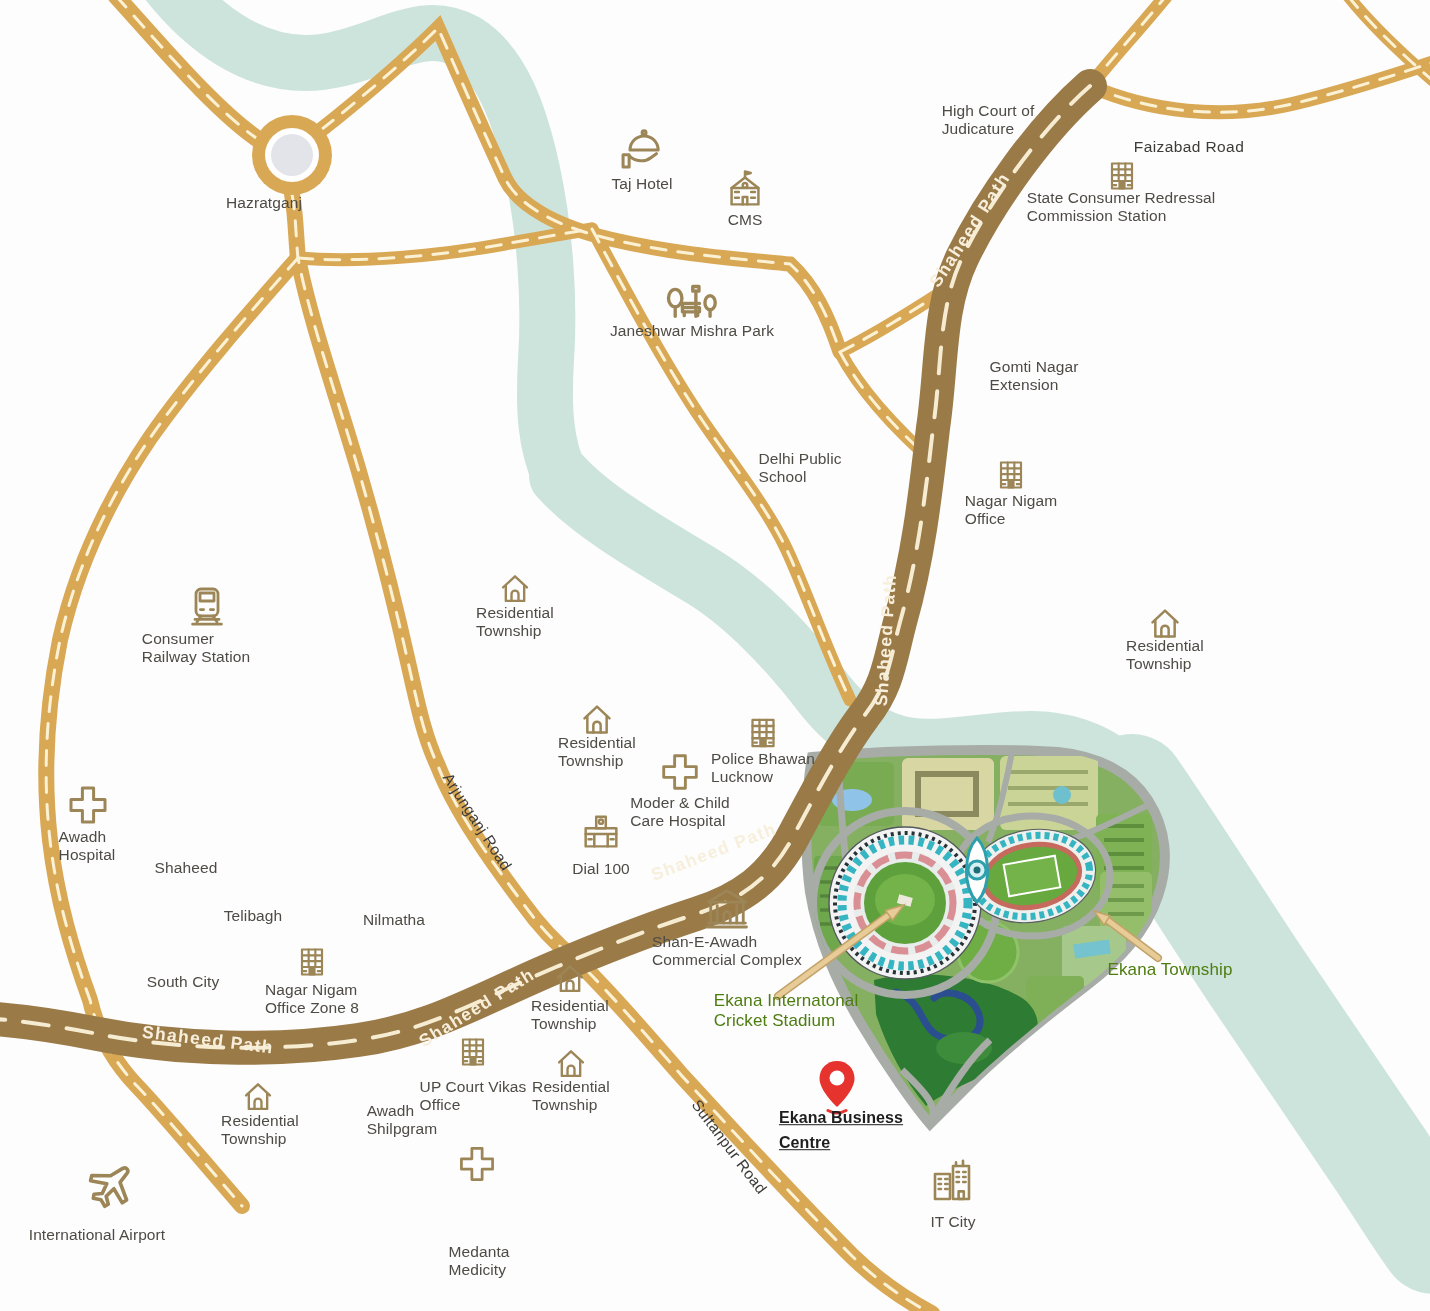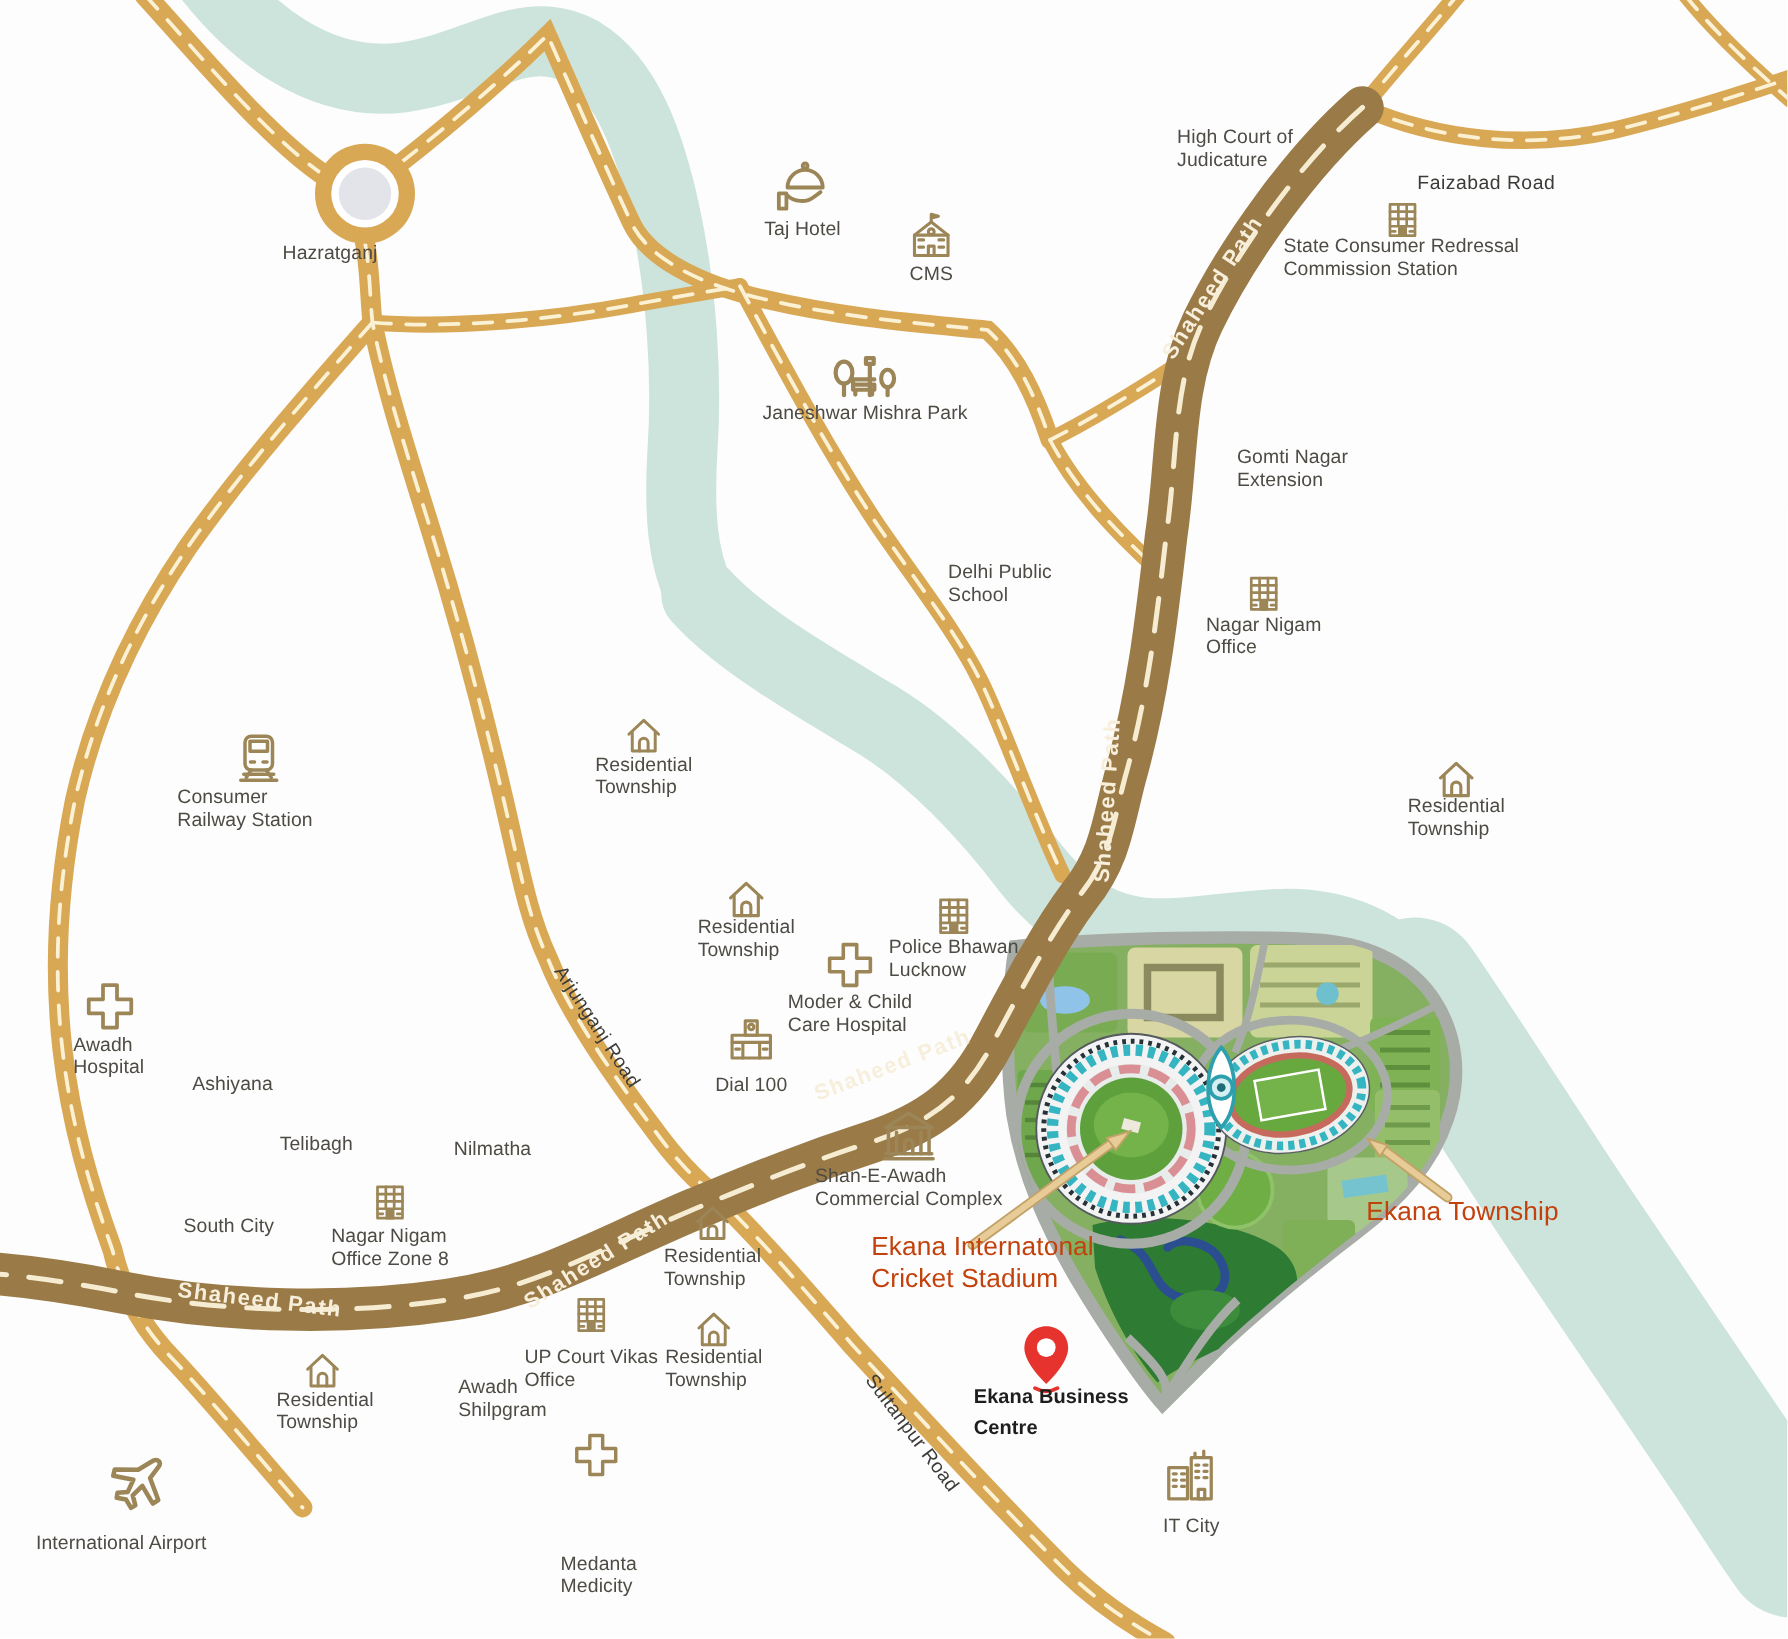--- a/index.html
+++ b/index.html
@@ -1,22 +1,22 @@
 <!DOCTYPE html>
 <html><head>
 <meta charset="utf-8">
 <style>
   html,body{margin:0;padding:0;background:#ffffff;}
   .map{position:relative;width:1430px;height:1311px;background:#fdfdfd;overflow:hidden;
        font-family:"Liberation Sans",sans-serif;}
   .base{position:absolute;left:0;top:0;}
   .plabel{position:absolute;transform:translate(-50%,-50%);white-space:pre-line;
           font-size:15.5px;line-height:1.18;color:#4e4b45;letter-spacing:.1px;}
-  .plabel.lg{font-size:21px;color:#c2410c;}
-  .plabel.bold{font-weight:700;color:#1e1e1e;font-size:16px;line-height:1.55;}
+  .plabel.lg{font-size:17px;color:#4d7c0f;}
+  .plabel.bold{font-weight:700;color:#1e1e1e;font-size:16px;line-height:1.55;text-decoration:underline;}
   .micon{position:absolute;transform:translate(-50%,-50%);}
   .rlabel{position:absolute;font-weight:700;color:#f7efdb;font-size:17.5px;letter-spacing:1.4px;
           white-space:nowrap;}
   .rlabel.dark{color:#3c3b38;font-weight:400;font-size:15.5px;letter-spacing:.4px;}
 </style>
 </head>
 <body>
 
 <div class="map">
 
@@ -317,21 +317,21 @@
 Railway Station</div>
   <div class="plabel" style="left:597px;top:752px">Residential
 Township</div>
   <div class="plabel" style="left:763px;top:768px">Police Bhawan
 Lucknow</div>
   <div class="plabel" style="left:680px;top:812px">Moder &amp; Child
 Care Hospital</div>
   <div class="plabel" style="left:601px;top:869px">Dial 100</div>
   <div class="plabel" style="left:87px;top:846px">Awadh
 Hospital</div>
-  <div class="plabel" style="left:186px;top:868px">Ashiyana</div>
+  <div class="plabel" style="left:186px;top:868px">Shaheed</div>
   <div class="plabel" style="left:253px;top:916px">Telibagh</div>
   <div class="plabel" style="left:394px;top:920px">Nilmatha</div>
   <div class="plabel" style="left:183px;top:982px">South City</div>
   <div class="plabel" style="left:312px;top:999px">Nagar Nigam
 Office Zone 8</div>
   <div class="plabel" style="left:727px;top:951px">Shan-E-Awadh
 Commercial Complex</div>
   <div class="plabel lg" style="left:786px;top:1011px">Ekana Internatonal
 Cricket Stadium</div>
   <div class="plabel lg" style="left:1170px;top:970px">Ekana Township</div>

